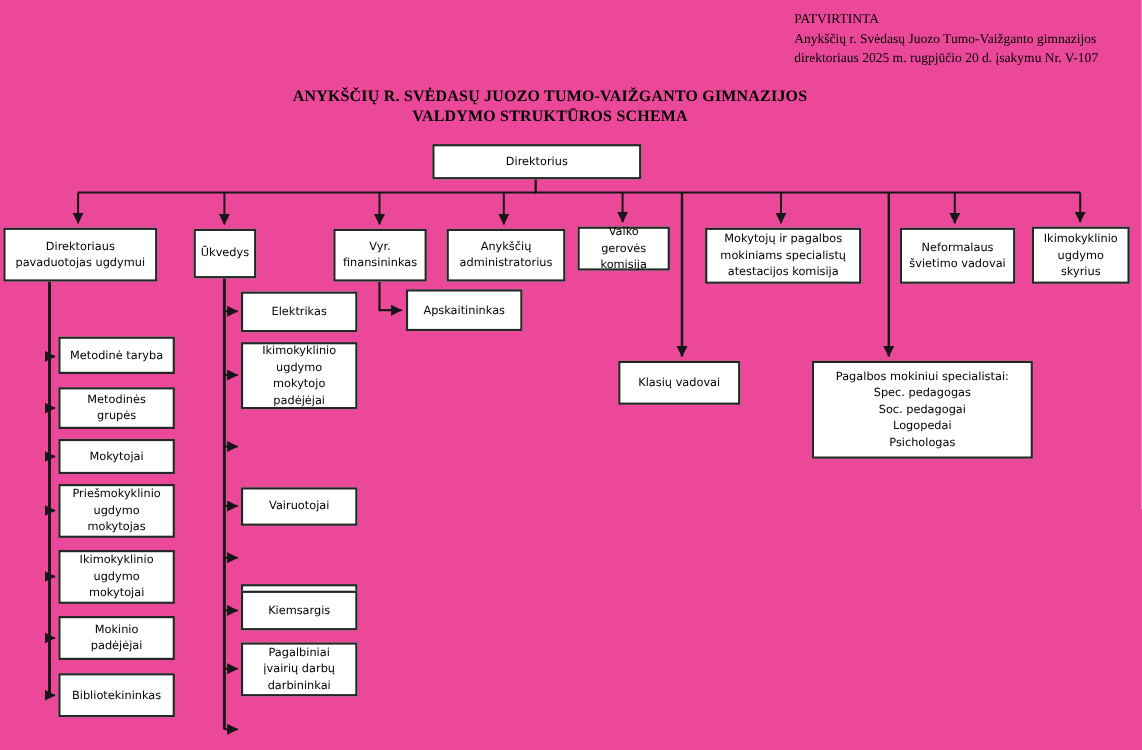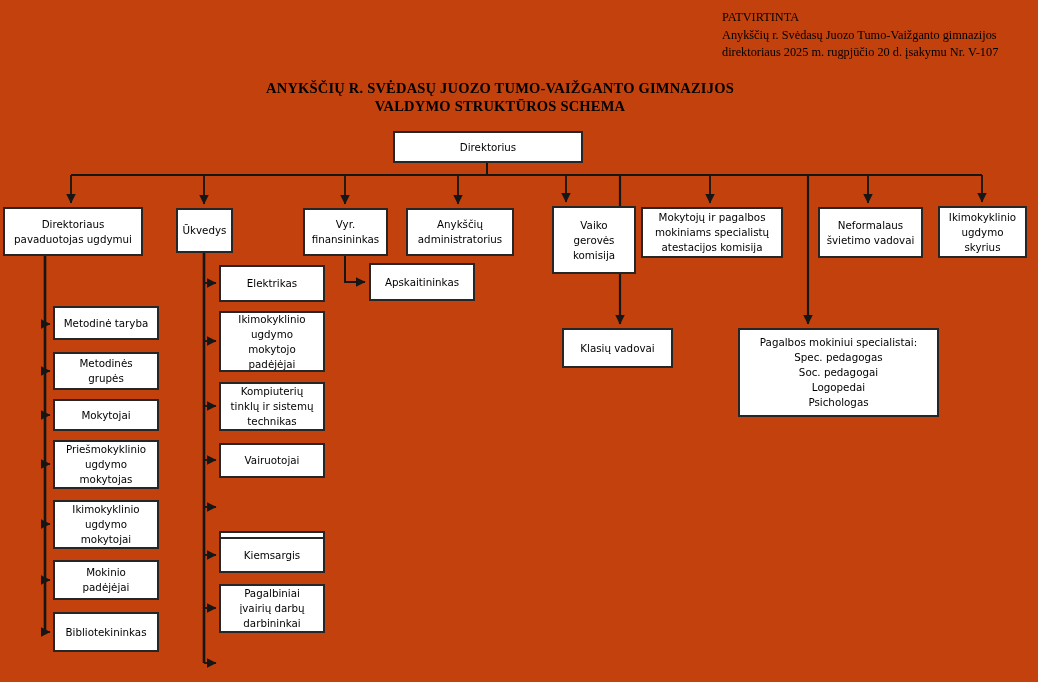--- a/index.html
+++ b/index.html
@@ -1,16 +1,16 @@
 <!DOCTYPE html>
 <html><head>
 <meta charset="utf-8">
 <style>
   html,body{margin:0;padding:0;background:#fff;}
-  #stage{position:relative;width:1038px;height:682px;background:#c2410c;overflow:hidden;
+  #stage{position:relative;width:1038px;height:682px;background:#ec4899;overflow:hidden;
          font-family:"DejaVu Sans",sans-serif;color:#000;}
   .node{position:absolute;border:2px solid #262626;background:#fff;box-sizing:border-box;
         display:flex;align-items:center;justify-content:center;text-align:center;
         white-space:pre-line;font-size:10.3px;line-height:15px;padding:14px 1px;}
   #approval{position:absolute;left:722px;top:9px;width:312px;
             font-family:"Liberation Serif","DejaVu Serif",serif;font-size:12.3px;line-height:17.6px;
             white-space:pre-line;}
   #doc-title{position:absolute;left:0;top:79px;width:1000px;text-align:center;
              font-family:"Liberation Serif","DejaVu Serif",serif;font-weight:bold;
              font-size:14.5px;line-height:18px;letter-spacing:0.2px;white-space:pre-line;}
@@ -74,21 +74,21 @@
 
   <div class="node" style="left:393px;top:131px;width:190px;height:30px;">Direktorius</div>
 
   <div class="node" style="left:3px;top:207px;width:140px;height:49px;">Direktoriaus
 pavaduotojas ugdymui</div>
   <div class="node" style="left:176px;top:208px;width:57px;height:45px;">Ūkvedys</div>
   <div class="node" style="left:303px;top:208px;width:85px;height:48px;">Vyr.
 finansininkas</div>
   <div class="node" style="left:406px;top:208px;width:108px;height:48px;">Anykščių
 administratorius</div>
-  <div class="node" style="left:525px;top:206px;width:84px;height:68px;margin-left:27px;">Vaiko
+  <div class="node" style="left:525px;top:206px;width:84px;height:40px;">Vaiko
 gerovės
 komisija</div>
   <div class="node" style="left:641px;top:207px;width:142px;height:51px;">Mokytojų ir pagalbos
 mokiniams specialistų
 atestacijos komisija</div>
   <div class="node" style="left:818px;top:207px;width:105px;height:51px;">Neformalaus
 švietimo vadovai</div>
   <div class="node" style="left:938px;top:206px;width:89px;height:52px;">Ikimokyklinio
 ugdymo
 skyrius</div>
@@ -113,23 +113,20 @@
 mokytojai</div>
   <div class="node" style="left:53px;top:560px;width:106px;height:40px;">Mokinio
 padėjėjai</div>
   <div class="node" style="left:53px;top:612px;width:106px;height:40px;">Bibliotekininkas</div>
 
   <div class="node" style="left:219px;top:265px;width:106px;height:37px;">Elektrikas</div>
   <div class="node" style="left:219px;top:311px;width:106px;height:61px;">Ikimokyklinio
 ugdymo
 mokytojo
 padėjėjai</div>
-  <div class="node" style="left:219px;top:382px;width:106px;height:49px;">Kompiuterių
-tinklų ir sistemų
-technikas</div>
   <div class="node" style="left:219px;top:443px;width:106px;height:35px;">Vairuotojai</div>
   <div class="node" style="left:219px;top:490px;width:106px;height:35px;margin-top:41px;">Budėtojas</div>
   <div class="node" style="left:219px;top:537px;width:106px;height:36px;">Kiemsargis</div>
   <div class="node" style="left:219px;top:584px;width:106px;height:49px;">Pagalbiniai
 įvairių darbų
 darbininkai</div>
 
 </div>
 
 </body></html>

